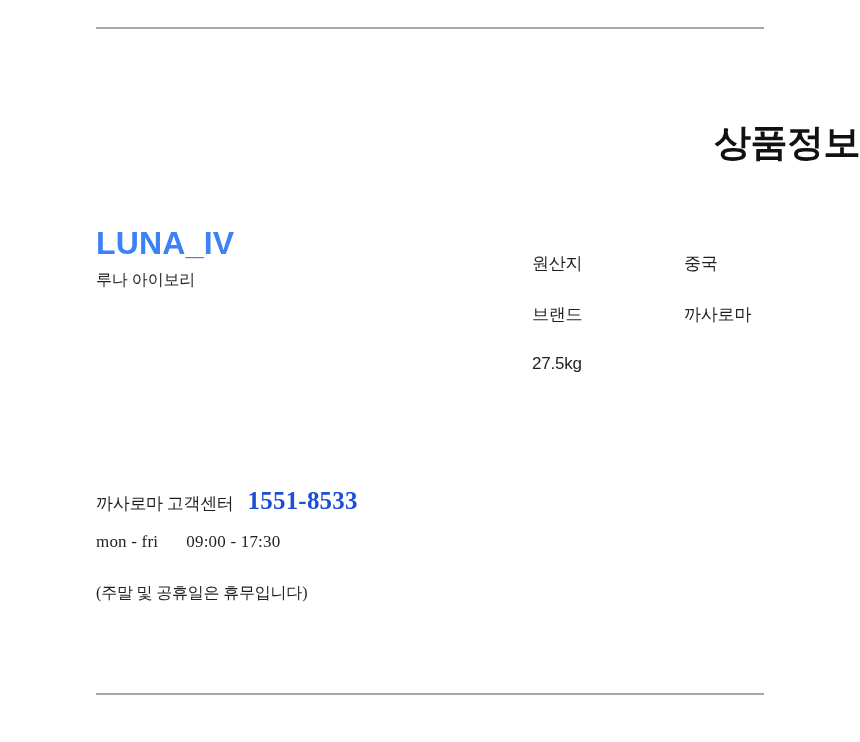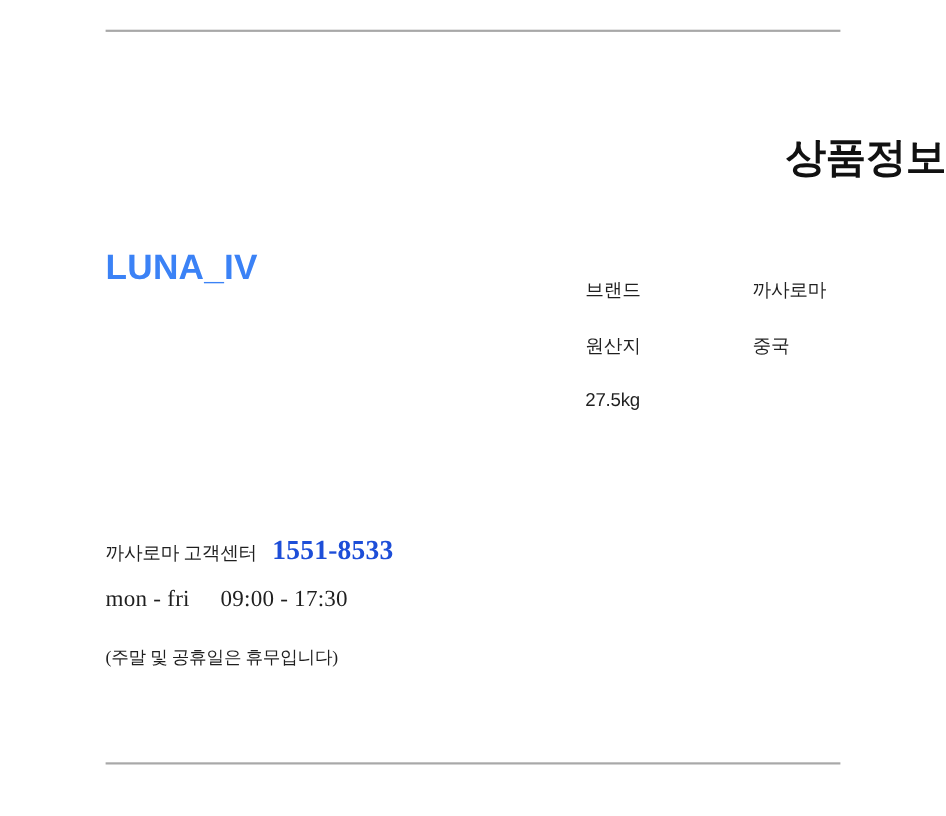--- a/index.html
+++ b/index.html
@@ -121,21 +121,21 @@
     margin-left: 14px;
     font-size: 25px;
     font-weight: bold;
     color: #1d4ed8;
     letter-spacing: 0.2px;
   }
   .contact-line-2 {
     margin-top: 17px;
     display: flex;
     align-items: center;
-    font-size: 21px;
+    font-size: 17px;
     color: #1f1f1f;
   }
   .hours-days { letter-spacing: 0.2px; }
   .hours-time { margin-left: 28px; letter-spacing: 0.2px; }
   .contact-note {
     margin-top: 31px;
     font-size: 16px;
     color: #1f1f1f;
     letter-spacing: -0.2px;
   }
@@ -144,30 +144,31 @@
 <body>
 
 <div class="page">
 
   <div class="rule rule-top"></div>
 
   <div class="page-title">상품정보</div>
 
   <div class="product-block">
     <div class="product-name">LUNA_IV</div>
+    <div class="product-name-kr">루나 아이보리</div>
   </div>
 
   <div class="info-table">
     <div class="info-row">
+      <div class="info-label">원산지</div>
+      <div class="info-value">중국</div>
+    </div>
+    <div class="info-row">
       <div class="info-label">브랜드</div>
       <div class="info-value">까사로마</div>
-    </div>
-    <div class="info-row">
-      <div class="info-label">원산지</div>
-      <div class="info-value">중국</div>
     </div>
     <div class="info-row">
       <div class="info-value">27.5kg</div>
     </div>
   </div>
 
   <div class="contact-block">
     <div class="contact-line-1">
       <span class="cs-label">까사로마 고객센터</span>
       <span class="cs-phone">1551-8533</span>

